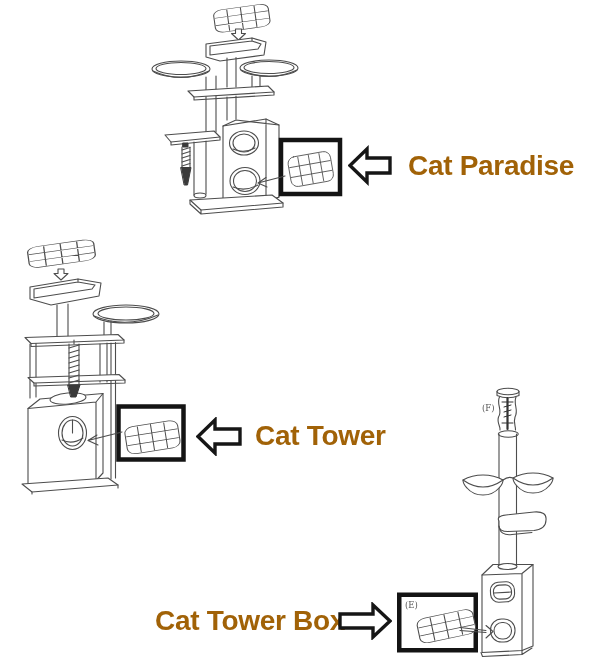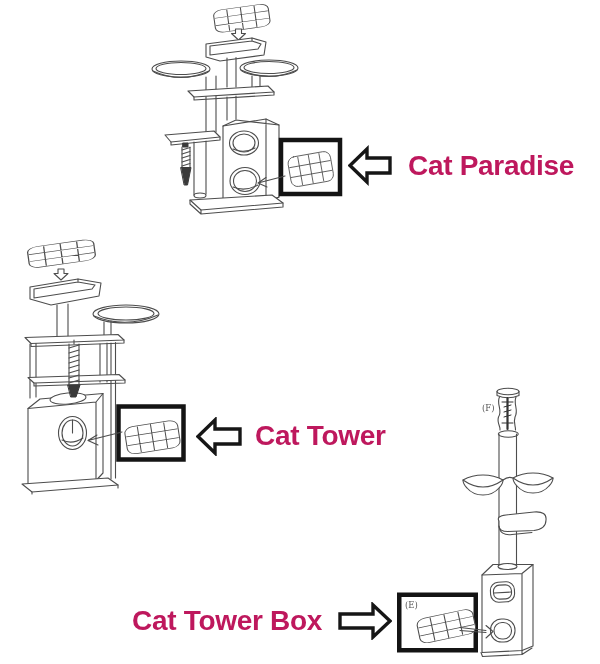--- a/index.html
+++ b/index.html
@@ -9,21 +9,21 @@
   
   .art *{stroke:#4d4d4d;stroke-width:1.1;fill:none;stroke-linecap:round;stroke-linejoin:round;}
   .art .white{fill:#ffffff;}
   .art .dark{fill:#3a3a3a;stroke:#3a3a3a;stroke-width:1;}
   .art .darkline{stroke:#333333;stroke-width:2.2;}
   .art .thindark{stroke:#333333;stroke-width:1;}
   .art .hl{stroke:#141414;stroke-width:4.5;fill:none;stroke-linejoin:miter;stroke-linecap:square;}
   .art .plabel{stroke:none;fill:#555555;font-family:"DejaVu Serif",serif;font-size:8.5px;}
   .block-arrow polygon{fill:#ffffff;stroke:#161616;stroke-width:3.4;stroke-linejoin:miter;}
   .product-label{position:absolute;font-weight:700;font-size:28px;line-height:30px;
-                 color:#be185d;letter-spacing:-0.3px;white-space:nowrap;}
+                 color:#a16207;letter-spacing:-0.3px;white-space:nowrap;}
 </style>
 </head>
 <body>
 
 <div class="screen">
 
   <svg width="0" height="0" style="position:absolute" aria-hidden="true">
     <defs>
       <g id="cushion-proto">
         <rect x="0" y="0" width="58" height="40" rx="9" ry="9" fill="#ffffff"></rect>
@@ -165,21 +165,21 @@
         <path d="M114,200 L80,208.5 M80,208.5 L89,203 M80,208.5 L90,213"></path>
       </g>
     </g>
   </svg>
 
   <svg class="block-arrow" style="position:absolute;left:196px;top:417px" width="46" height="39" viewBox="0 0 46 39">
     <polygon points="2,19.5 19,3 19,12 44,12 44,27 19,27 19,36"></polygon>
   </svg>
   <span class="product-label" style="left:255px;top:421px">Cat Tower</span>
 
-  <span class="product-label" style="left:132px;top:606px">Cat Tower Box</span>
+  <span class="product-label" style="left:155px;top:606px">Cat Tower Box</span>
   <svg class="block-arrow" style="position:absolute;left:338px;top:602px" width="54" height="38" viewBox="0 0 54 38">
     <polygon points="52,19 35,3 35,12 2,12 2,26 35,26 35,35"></polygon>
   </svg>
 
   <svg class="fig" style="left:392px;top:380px" width="172" height="284" viewBox="0 0 172 284">
     <g class="art">
       <g>
         <ellipse class="white" cx="116" cy="11.5" rx="11" ry="3.2"></ellipse>
         <path d="M105,11.5 V15.5 M127,11.5 V15.5 M105,15.5 Q116,20 127,15.5"></path>
         <path d="M107.5,17 C104,24 111,30 106.5,37 C104.5,43 109,47 108,50"></path>

